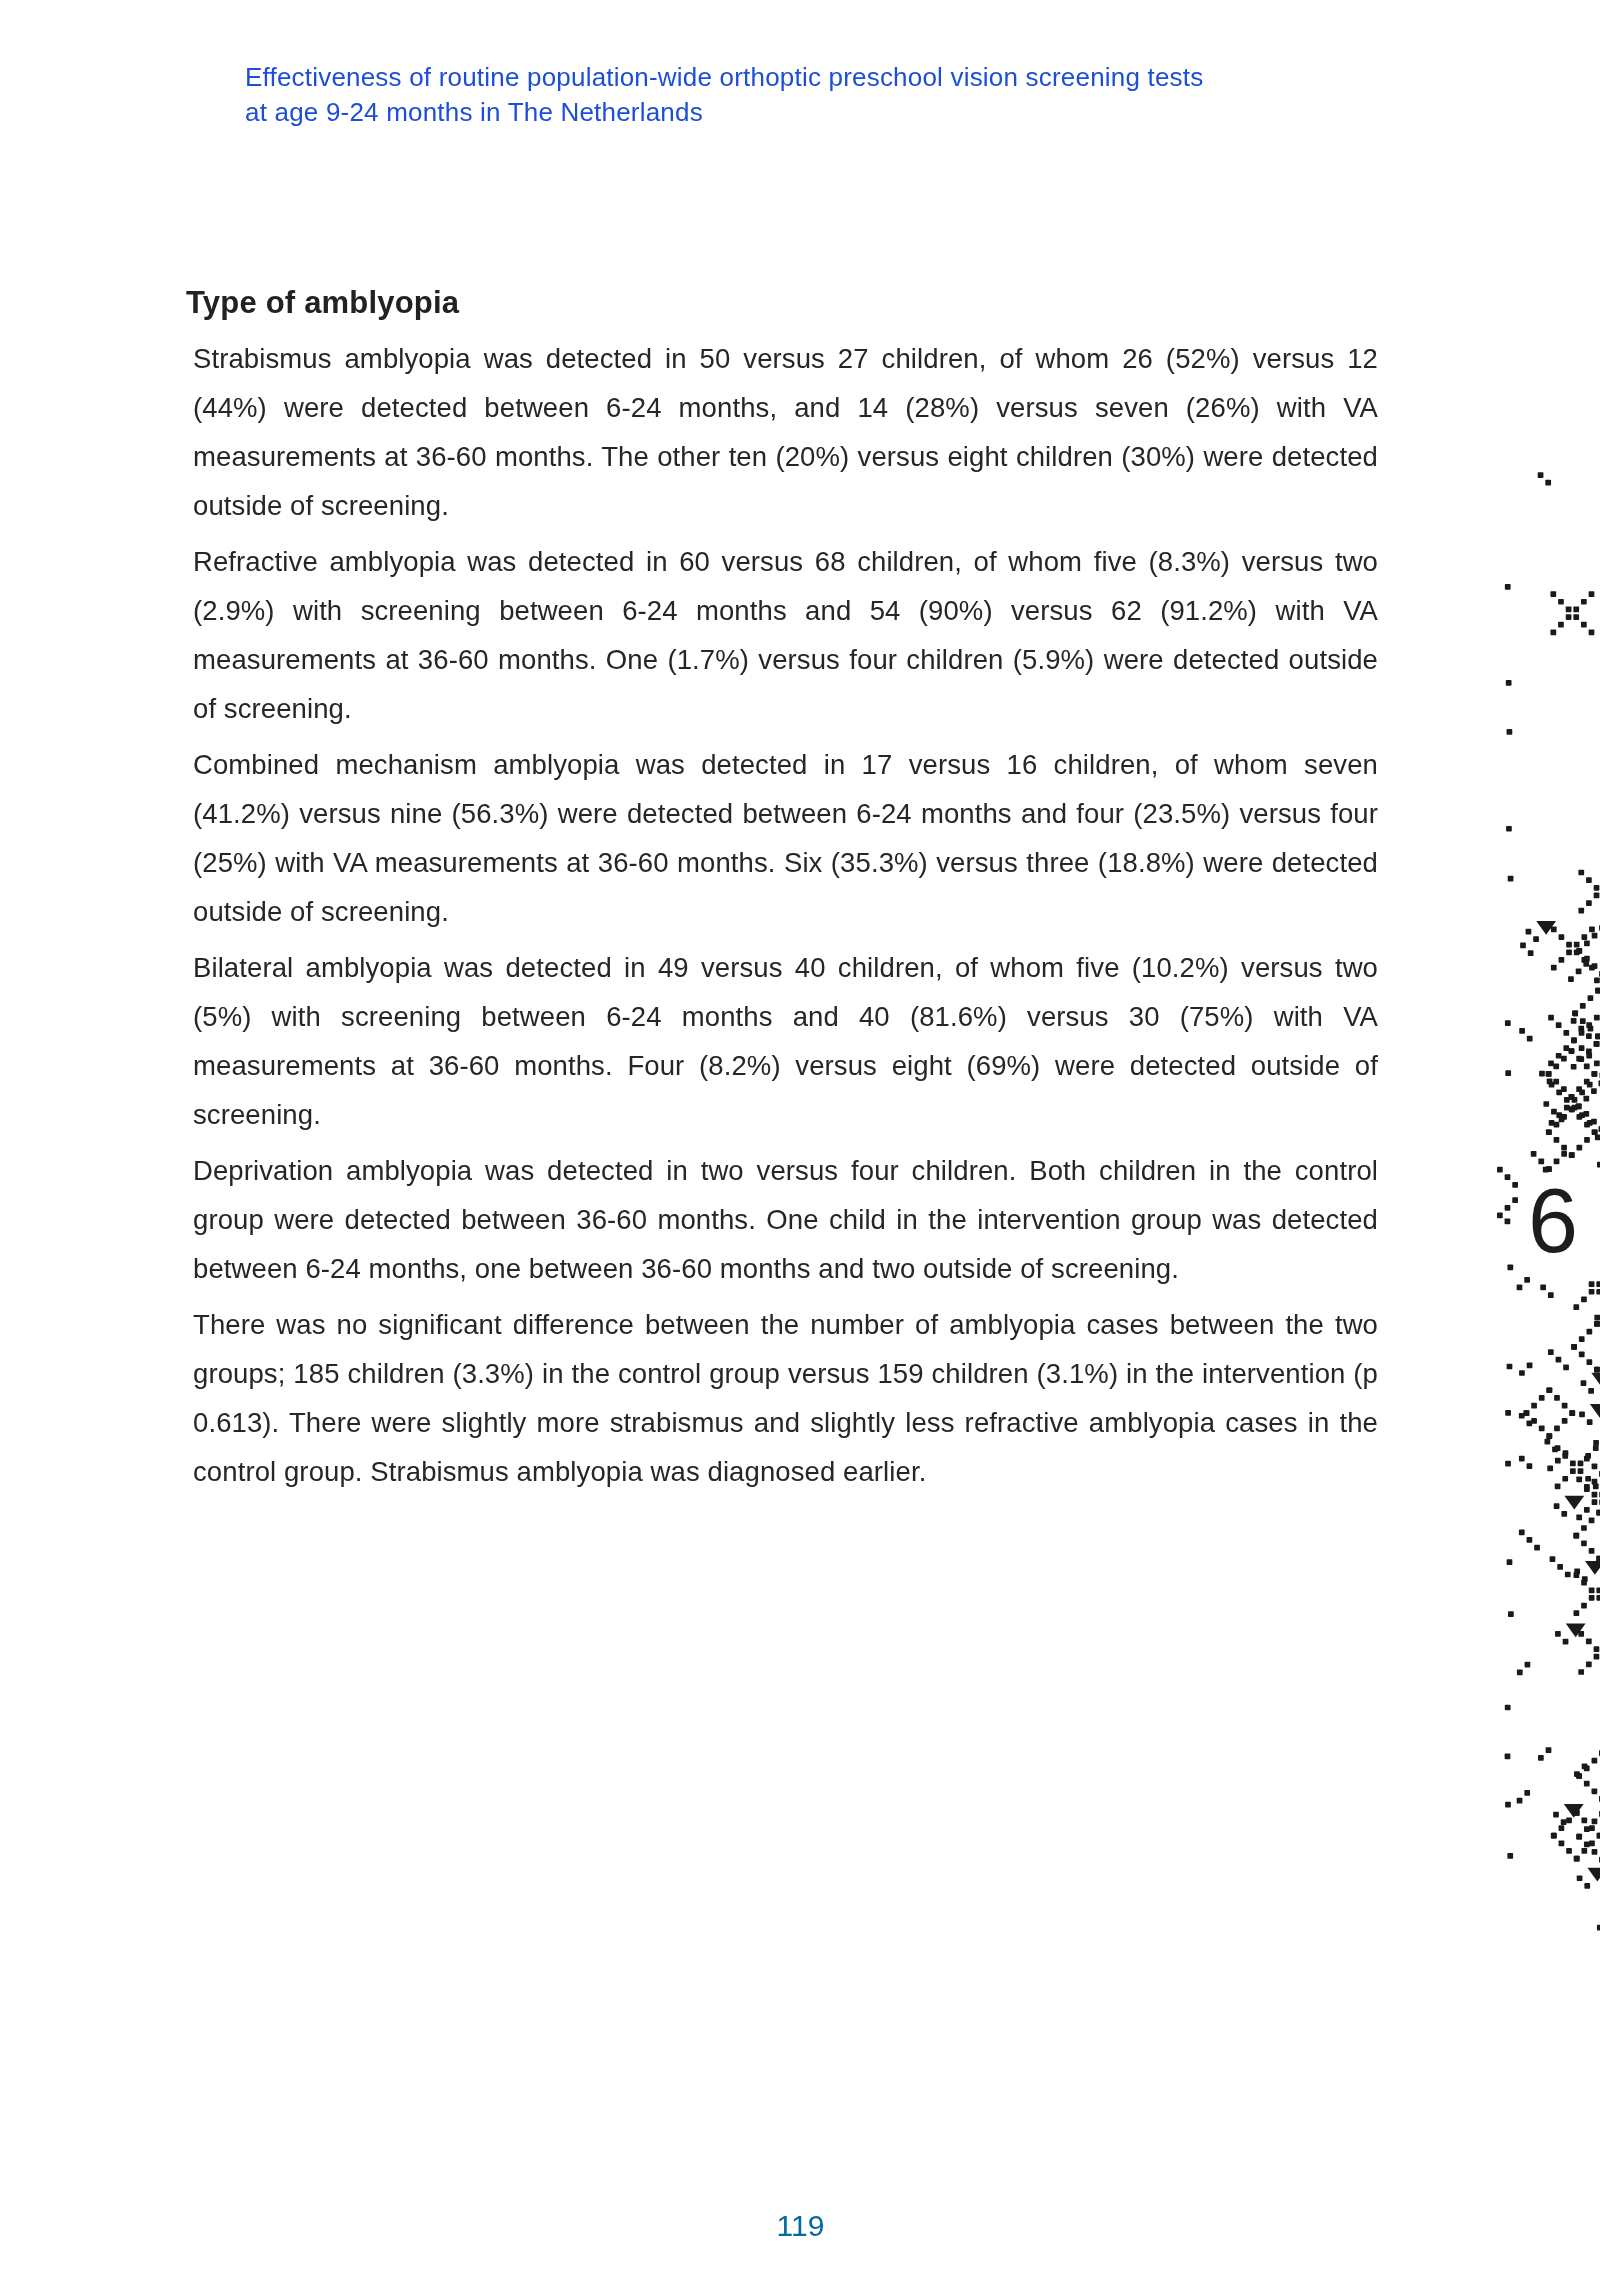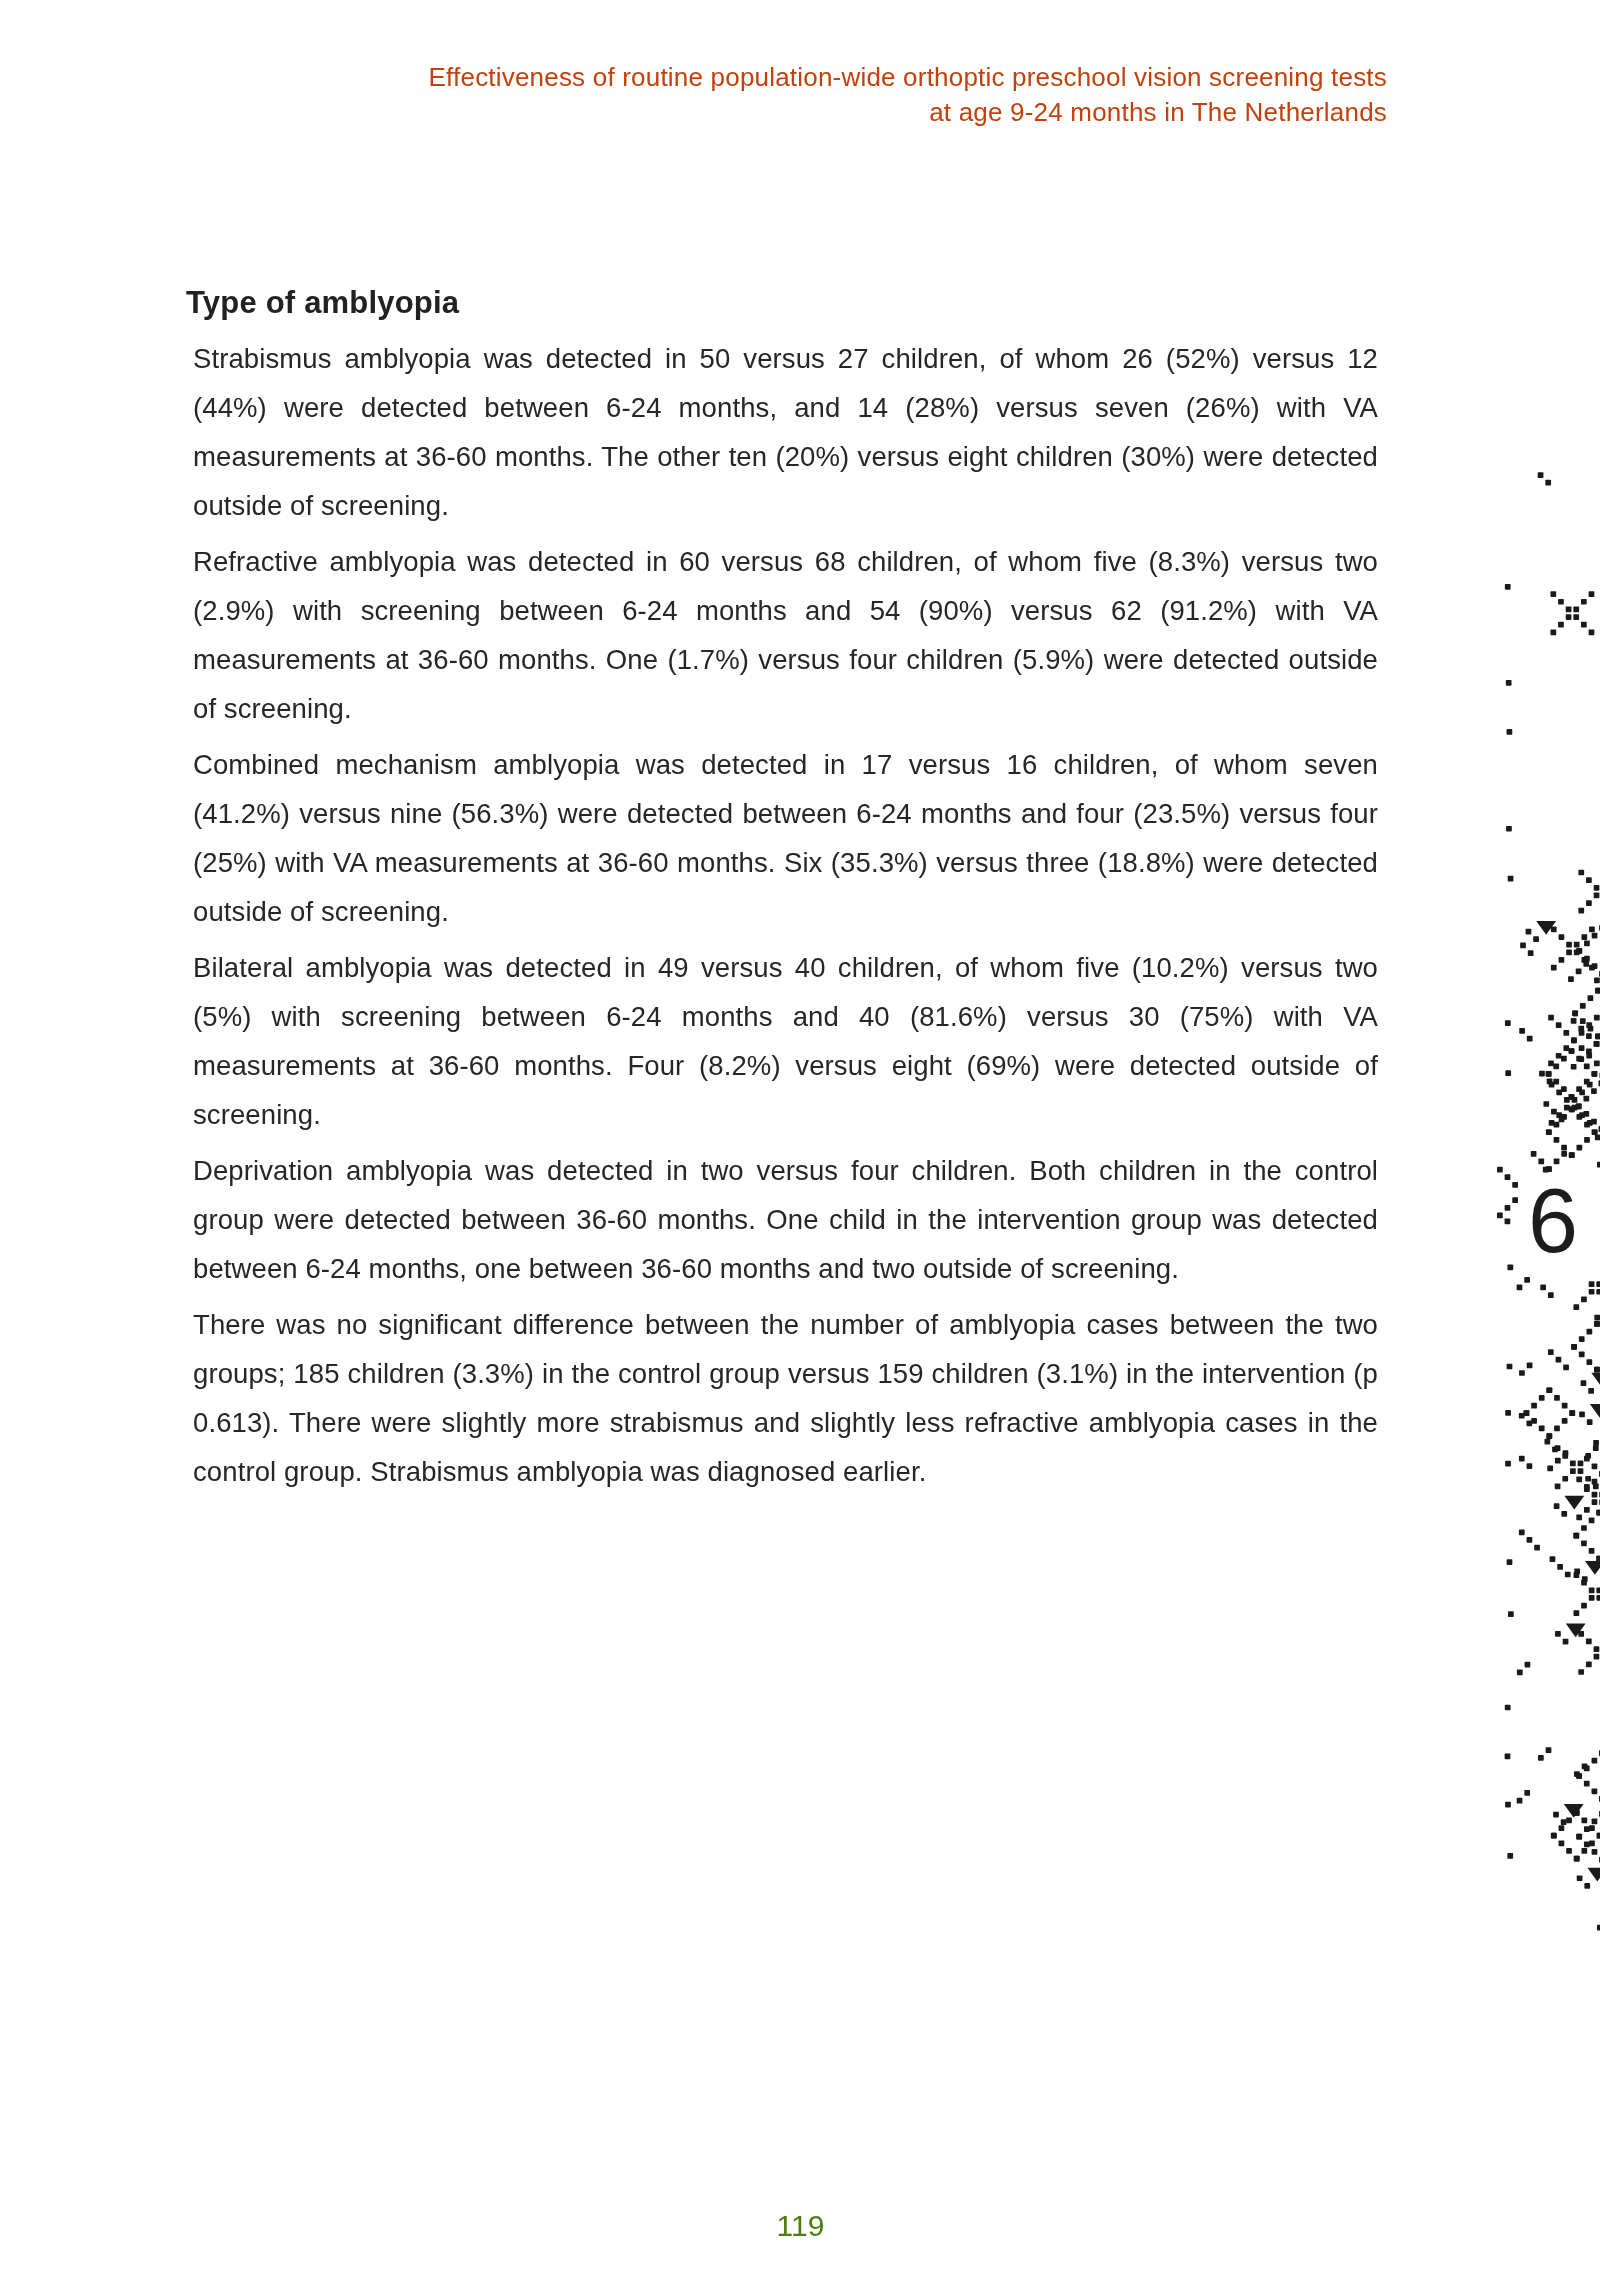--- a/index.html
+++ b/index.html
@@ -14,26 +14,26 @@
     background: #ffffff;
     overflow: hidden;
     font-family: "Liberation Sans", sans-serif;
     color: #232323;
   }
   .doc-header {
     position: absolute;
     top: 60px;
     right: 214px;
     left: 245px;
-    text-align: right;
+    text-align: left;
     font-size: 26px;
     line-height: 35px;
     font-weight: 400;
     letter-spacing: 0.2px;
-    color: #c2410c;
+    color: #1d4ed8;
   }
   .main-text {
     position: absolute;
     left: 186px;
     top: 278px;
     width: 1199px;
   }
   .main-text h2 {
     margin: 0;
     font-size: 31px;
@@ -68,21 +68,21 @@
     color: #1d1d1d;
   }
   .page-number {
     position: absolute;
     left: 0;
     top: 2208px;
     width: 100%;
     text-align: center;
     font-size: 30px;
     line-height: 35px;
-    color: #4d7c0f;
+    color: #0369a1;
   }
 </style>
 </head>
 <body>
 
 <div class="page">
 
   <header class="doc-header">
     <div>Effectiveness of routine population-wide orthoptic preschool vision screening tests</div>
     <div>at age 9-24 months in The Netherlands</div>

